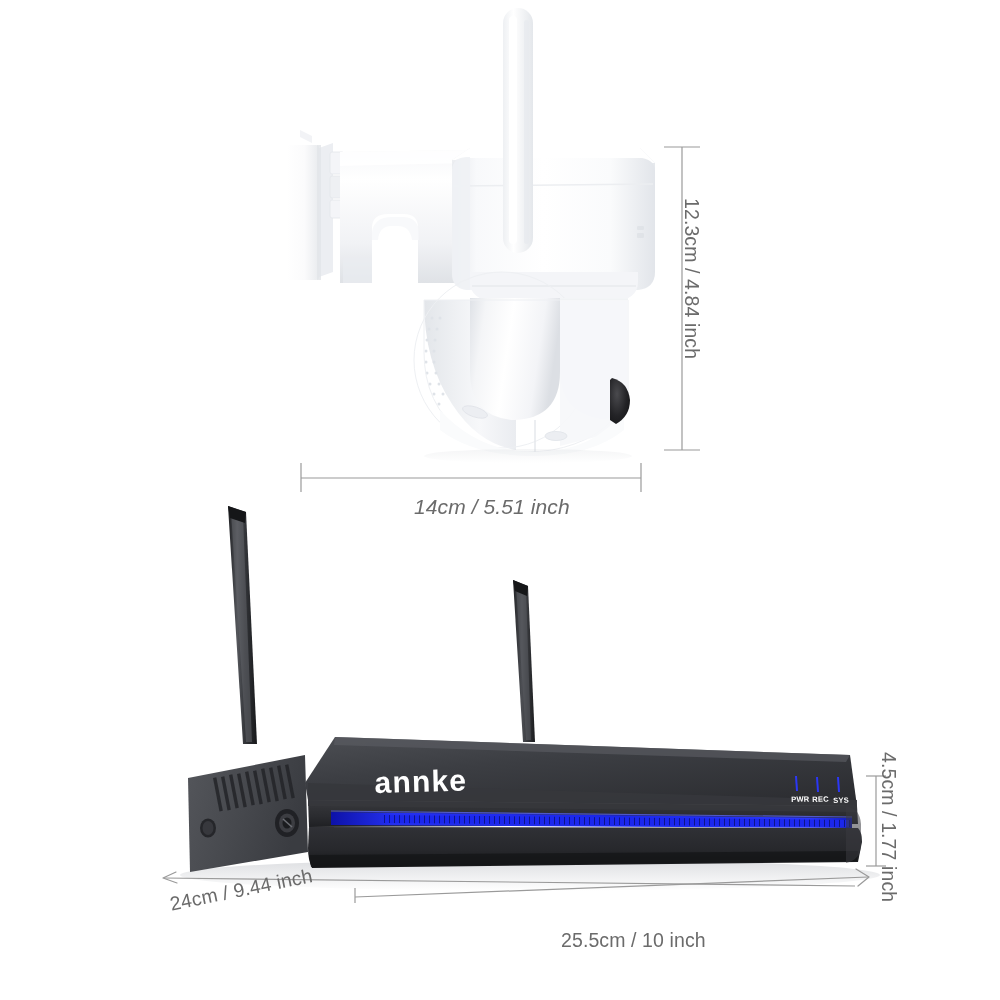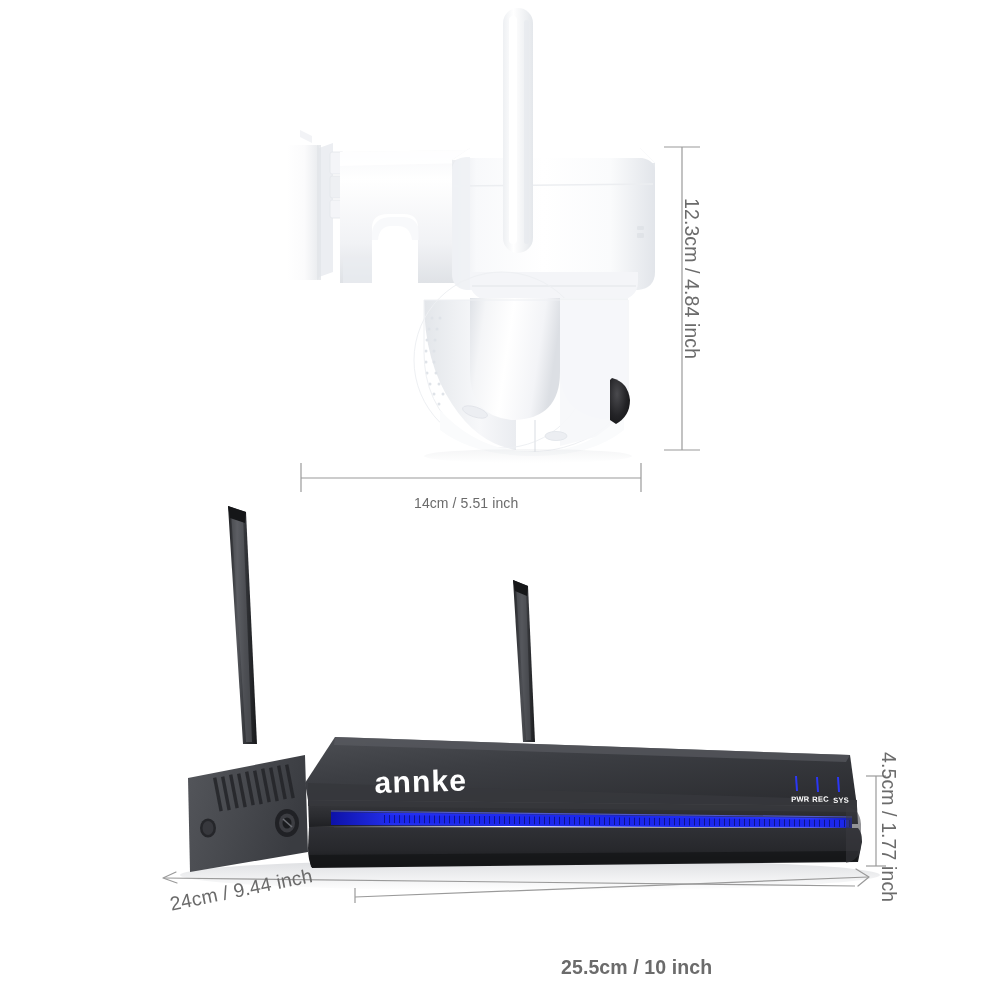--- a/index.html
+++ b/index.html
@@ -37,41 +37,41 @@
   #label-cam-height {
     left: 703px;
     top: 198px;
     font-size: 19.5px;
     transform: rotate(90deg);
     transform-origin: left top;
   }
   #label-cam-width {
     left: 414px;
     top: 495px;
-    font-size: 14px;
+    font-size: 21px;
+    font-style: italic;
   }
   #label-nvr-height {
     left: 900px;
     top: 752px;
     font-size: 19.5px;
     transform: rotate(90deg);
     transform-origin: left top;
   }
   #label-nvr-depth {
     left: 168px;
     top: 893px;
     font-size: 19.5px;
     transform: rotate(-11.5deg);
     transform-origin: left top;
   }
   #label-nvr-width {
     left: 561px;
-    top: 956px;
+    top: 929px;
     font-size: 19.5px;
-    font-weight: bold;
   }
   .panel-text {
     position: absolute;
     color: #ffffff;
     font-family: "Liberation Sans", sans-serif;
     pointer-events: none;
   }
   #annke-logo {
     left: 374px;
     top: 766px;

